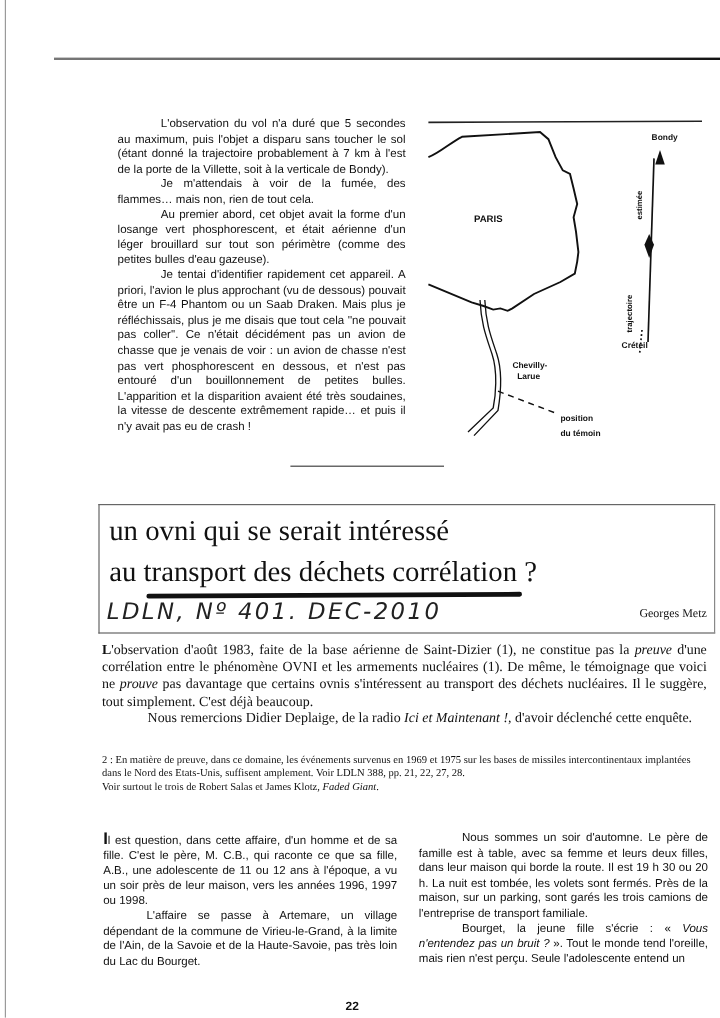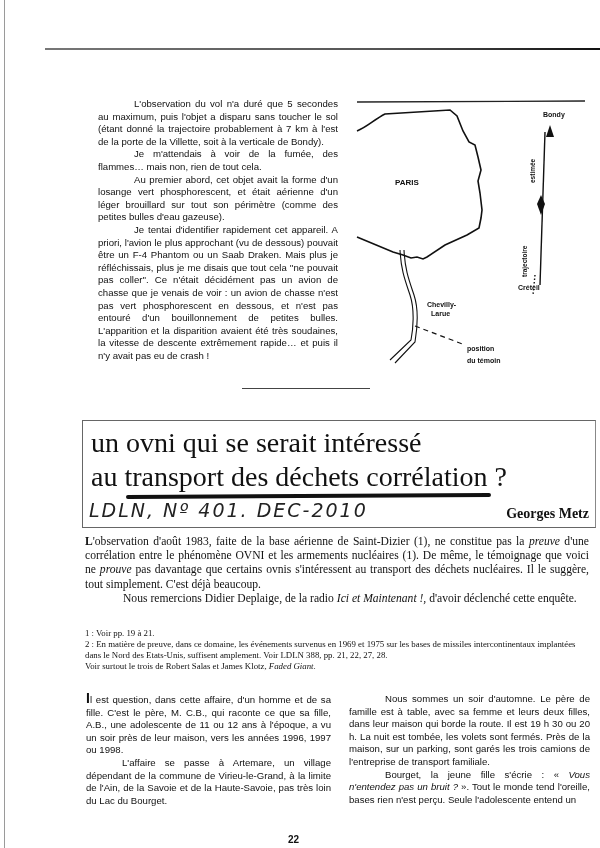--- a/index.html
+++ b/index.html
@@ -9,25 +9,25 @@
   .serif { font-family: "Liberation Serif", "DejaVu Serif", serif; }
   .left-edge { left: 4px; top: 0; width: 1px; height: 848px; background: #9a9a9a; }
   .top-rule { left: 45px; top: 48px; width: 555px; height: 2px; background: linear-gradient(to right, #777 0%, #555 60%, #111 100%); }
   .col { font-size: 9.6px; line-height: 12.6px; text-align: justify; }
   .col p { margin: 0; }
   .ind { text-indent: 36px; }
   #left-col-top { left: 98px; top: 98px; width: 240px; }
   #diagram { left: 345px; top: 95px; width: 255px; height: 270px; }
   .mid-rule { left: 242px; top: 388px; width: 128px; height: 1px; background: #444; }
   #title-box { left: 82px; top: 420px; width: 512px; height: 106px; border: 1px solid #666; border-right-color: #888; }
-  .title-line { font-size: 28px; line-height: 36px; white-space: nowrap; }
+  .title-line { font-size: 24px; line-height: 36px; white-space: nowrap; }
   .uline { position: relative; display: inline-block; }
   .uline::after { content: ""; position: absolute; left: 2px; right: -4px; bottom: -3px; height: 4px; background: #111; border-radius: 3px; transform: rotate(-0.3deg); }
   .handwritten { font-family: "DejaVu Sans", sans-serif; font-style: italic; font-size: 19px; letter-spacing: 2px; color: #222; font-weight: 300; }
-  .author { font-weight: bold; font-size: 14px; }
+  .author { font-weight: normal; font-size: 10px; }
   #intro { left: 85px; top: 535px; width: 504px; font-size: 11.6px; line-height: 14.2px; text-align: justify; }
   #intro p { margin: 0; }
   #notes { left: 85px; top: 628px; width: 504px; font-size: 8.8px; line-height: 11px; }
   #notes p { margin: 0; }
   #col-left-bottom { left: 86px; top: 693px; width: 245px; }
   #col-right-bottom { left: 349px; top: 693px; width: 241px; }
   .dropcap { font-size: 14px; font-weight: bold; line-height: 10px; }
   #page-number { left: 288px; top: 834px; font-size: 10px; font-weight: bold; }
   .lbl { font-family: "Liberation Sans", "DejaVu Sans", sans-serif; font-weight: bold; fill: #111; }
 </style>
@@ -75,27 +75,26 @@
   <div class="abs handwritten" style="left:6px; top:78px;">LDLN, Nº 401. DEC-2010</div>
   <div class="abs serif author" style="right:6px; top:85px;">Georges Metz</div>
 </div>
 
 <div class="abs serif" id="intro">
   <p><b>L</b><span>'observation d'août 1983,  faite de la base aérienne de Saint-Dizier (1),  ne constitue pas la </span><i>preuve</i><span> d'une corrélation entre le phénomène OVNI et les armements nucléaires (1).  De même, le témoignage que voici ne </span><i>prouve</i><span> pas davantage que certains ovnis s'intéressent au transport des déchets nucléaires. Il le suggère, tout simplement. C'est déjà beaucoup.</span></p>
   <p style="text-indent:38px"><span>Nous remercions Didier Deplaige, de la radio </span><i>Ici et Maintenant !,</i><span> d'avoir déclenché cette enquête.</span></p>
 </div>
 
 <div class="abs serif" id="notes">
-  <p>1 : Voir pp. 19 à 21.</p>
   <p><span>2 : En matière de preuve,  dans ce domaine,  les événements survenus en 1969 et 1975  sur les bases de missiles intercontinentaux implantées dans le Nord des Etats-Unis, suffisent amplement. Voir LDLN 388, pp. 21, 22, 27, 28.</span><br><span>Voir surtout le trois de Robert Salas et James Klotz, </span><i>Faded Giant</i><span>.</span></p>
 </div>
 
 <div class="abs col sans" id="col-left-bottom">
   <p><span class="dropcap">I</span><span>l est question, dans cette affaire, d'un homme et de sa fille. C'est le père, M. C.B., qui raconte ce que sa fille, A.B., une adolescente de 11 ou 12 ans à l'époque, a vu un soir près de leur maison, vers les années 1996, 1997 ou 1998.</span></p>
   <p class="ind">L'affaire se passe à Artemare, un village dépendant de la commune de Virieu-le-Grand, à la limite de l'Ain, de la Savoie et de la Haute-Savoie, pas très loin du Lac du Bourget.</p>
 </div>
 
 <div class="abs col sans" id="col-right-bottom">
   <p class="ind">Nous sommes un soir d'automne. Le père de famille est à table, avec sa femme et leurs deux filles, dans leur maison qui borde la route. Il est 19 h 30 ou 20 h. La nuit est tombée, les volets sont fermés. Près de la maison, sur un parking, sont garés les trois camions de l'entreprise de transport familiale.</p>
-  <p class="ind"><span>Bourget, la jeune fille s'écrie : « </span><i>Vous n'entendez pas un bruit ?</i><span> ». Tout le monde tend l'oreille, bases rien n'est perçu. Seule l'adolescente entend un</span></p>
+  <p class="ind"><span>Bourget, la jeune fille s'écrie : « </span><i>Vous n'entendez pas un bruit ?</i><span> ». Tout le monde tend l'oreille, mais rien n'est perçu. Seule l'adolescente entend un</span></p>
 </div>
 
 <div class="abs sans" id="page-number">22</div>
 
 </body></html>

